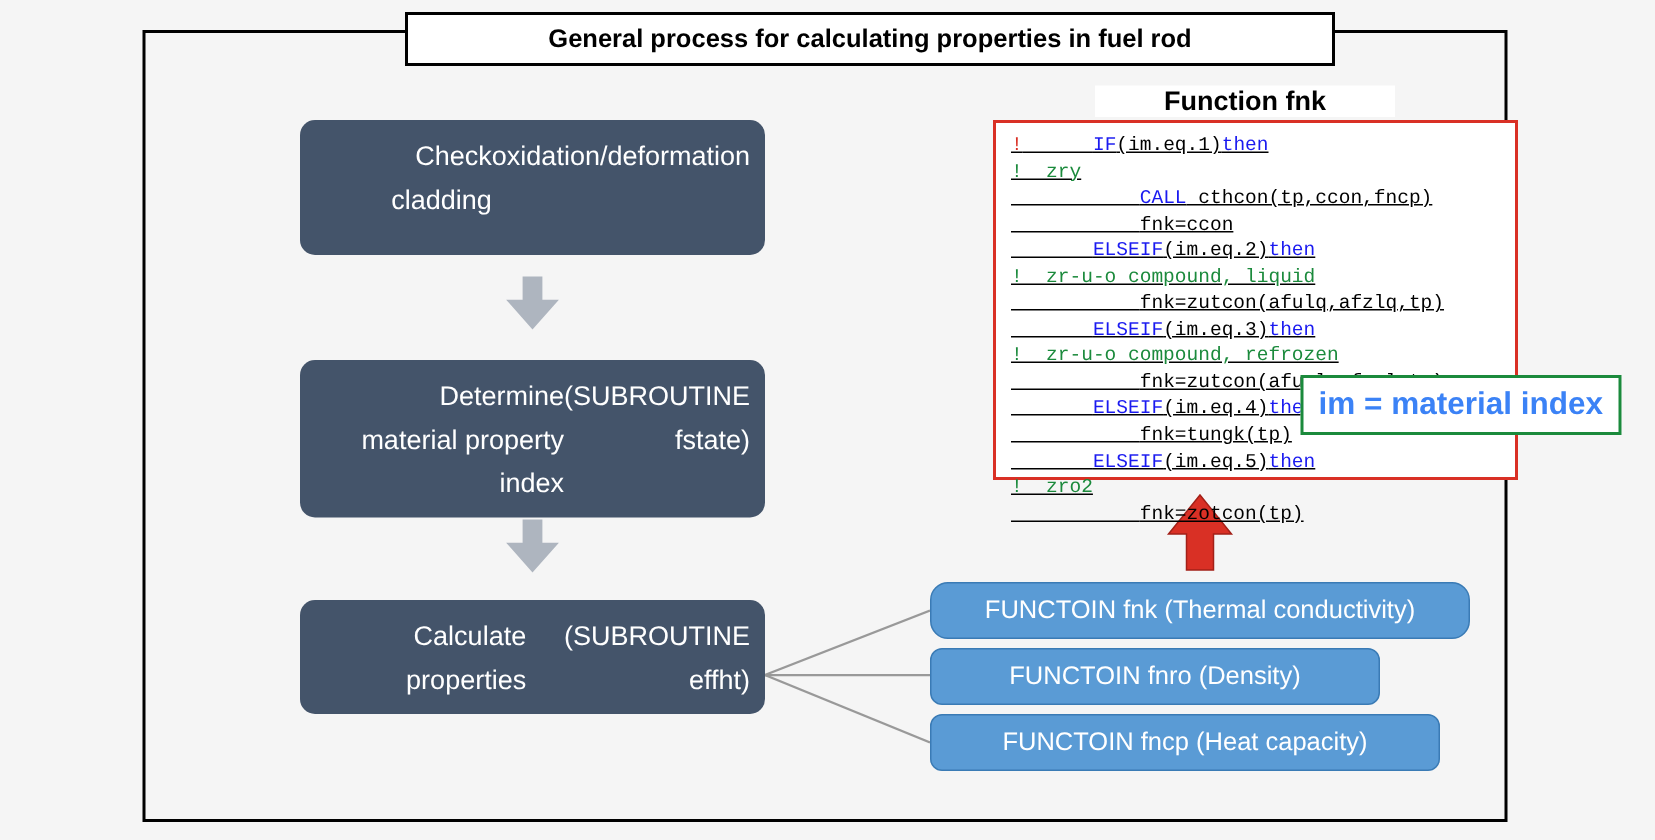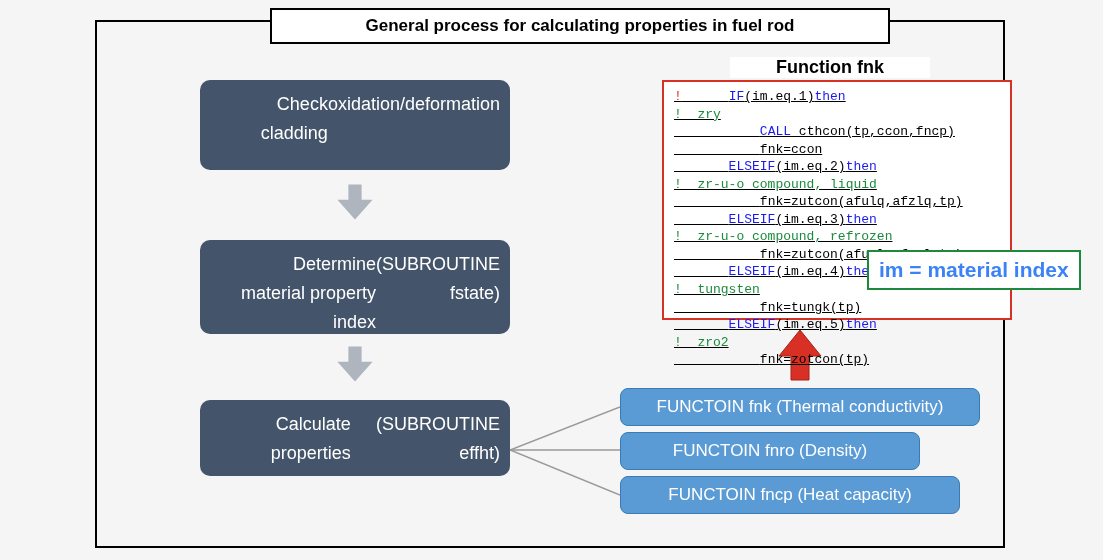--- a/index.html
+++ b/index.html
@@ -36,21 +36,21 @@
       color: #fff;
       border-radius: 10px;
       text-align: right;
       display: flex;
       flex-direction: row;
       justify-content: center;
       font-size: 18px;
       padding: 10px;
     }
     .box1 { top: 80px; left: 200px; width: 310px; height: 90px; }
-    .box2 { top: 240px; left: 200px; width: 310px; height: 94px; padding-left: 39px; }
+    .box2 { top: 240px; left: 200px; width: 310px; height: 105px; padding-left: 39px; }
     .box3 { top: 400px; left: 200px; width: 310px; height: 76px; }
     .process-box div { line-height: 1.6; }
     .arrow-down {
       position: absolute;
       left: 333px;
       width: 44px;
       height: 44px;
       color: #aeb5bf;
     }
     .arrow1 { top: 180px; }
@@ -60,21 +60,21 @@
       background: #5a9bd5;
       color: #fff;
       border-radius: 8px;
       display: flex;
       align-items: center;
       justify-content: center;
       font-size: 17px;
       height: 38px;
       border: 1px solid #3a7bb5;
     }
-    .fbox1 { top: 388px; left: 620px; width: 360px; }
+    .fbox1 { top: 388px; left: 620px; width: 360px; border-radius: 12px; }
     .fbox2 { top: 432px; left: 620px; width: 300px; }
     .fbox3 { top: 476px; left: 620px; width: 340px; }
     .connector {
       position: absolute;
       stroke: #999;
       stroke-width: 1.5;
       fill: none;
     }
     .code-panel {
       position: absolute;
@@ -171,20 +171,19 @@
   <div class="code-line cmt">!  zry</div>
   <div class="code-line">           <span class="kw">CALL</span><span> cthcon(tp,ccon,fncp)</span></div>
   <div class="code-line">           <span>fnk=ccon</span></div>
   <div class="code-line">       <span class="kw">ELSEIF</span><span>(im.eq.2)</span><span class="kw">then</span></div>
   <div class="code-line cmt">!  zr-u-o compound, liquid</div>
   <div class="code-line">           <span>fnk=zutcon(afulq,afzlq,tp)</span></div>
   <div class="code-line">       <span class="kw">ELSEIF</span><span>(im.eq.3)</span><span class="kw">then</span></div>
   <div class="code-line cmt">!  zr-u-o compound, refrozen</div>
   <div class="code-line">           <span>fnk=zutcon(afusl,afzsl,tp)</span></div>
   <div class="code-line">       <span class="kw">ELSEIF</span><span>(im.eq.4)</span><span class="kw">then</span></div>
-  <div class="code-line cmt">!  tungsten</div>
   <div class="code-line">           <span>fnk=tungk(tp)</span></div>
   <div class="code-line">       <span class="kw">ELSEIF</span><span>(im.eq.5)</span><span class="kw">then</span></div>
   <div class="code-line cmt">!  zro2</div>
   <div class="code-line">           <span>fnk=zotcon(tp)</span></div>
 </div>
 
 <div class="mat-index-box">im = material index</div>
 
 </body></html>

